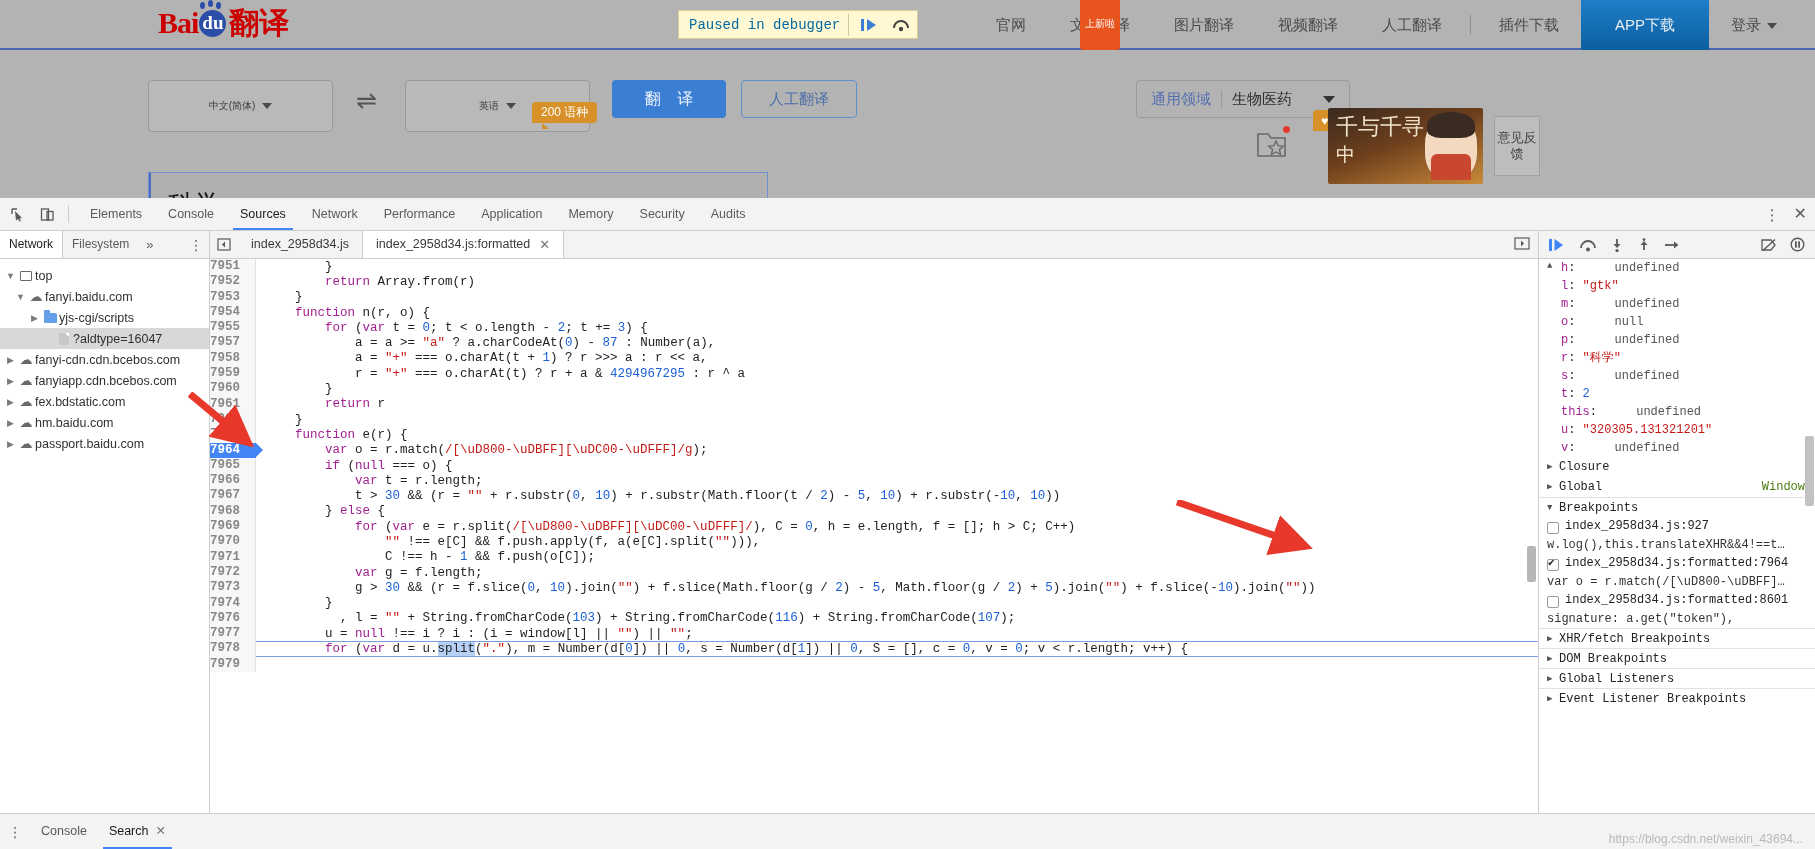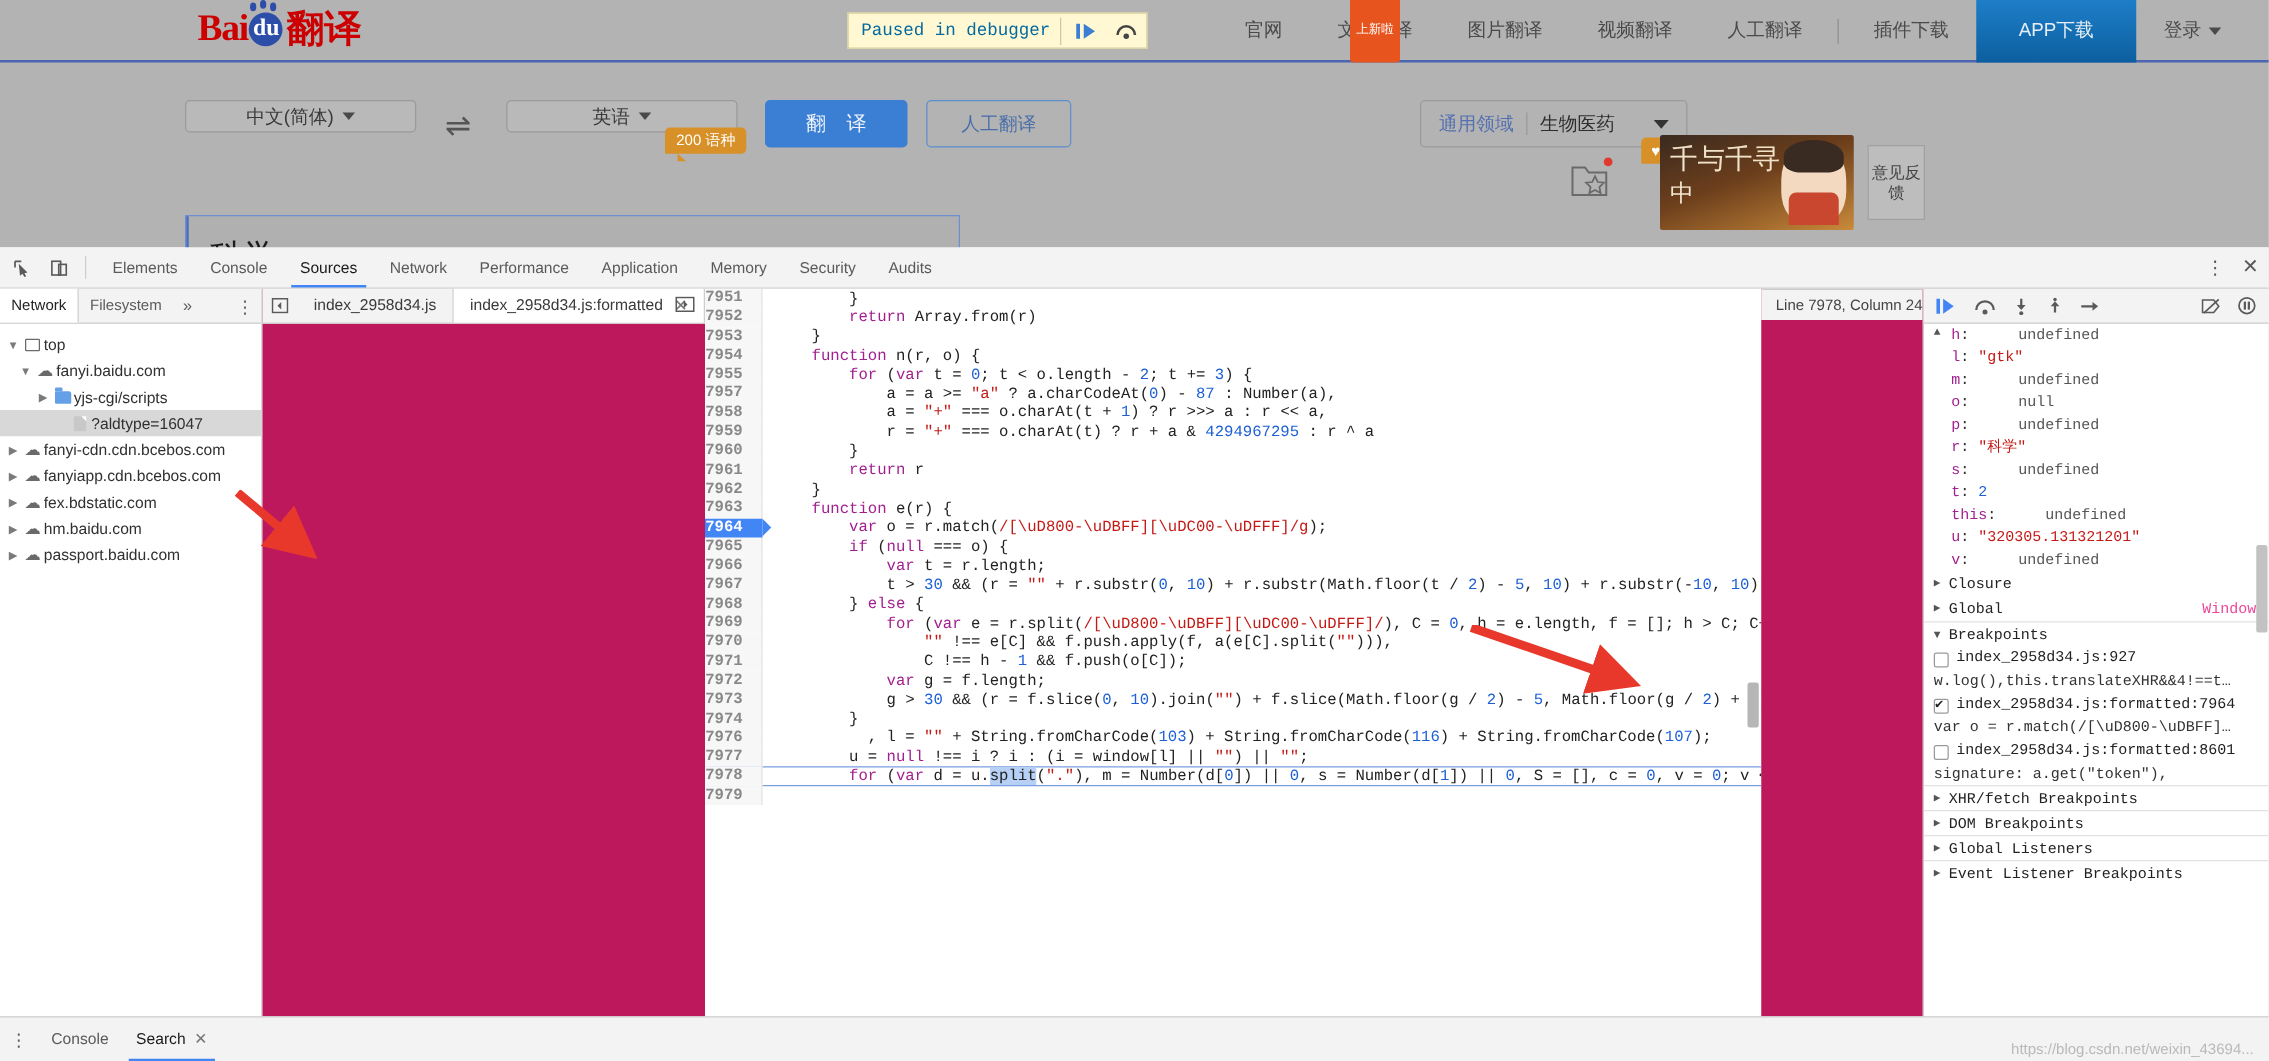--- a/index.html
+++ b/index.html
@@ -37,23 +37,23 @@
     position:absolute; left:678px; top:10px; z-index:40;
     background:#fff8d3; border:1px solid #d6cf9a;
     height:29px; display:flex; align-items:center; padding:0 4px 0 10px; gap:8px;
   }
   .paused .txt { font-family:"Liberation Mono", monospace; font-size:14px; color:#0369a1; }
   .paused .vdiv { width:1px; height:22px; background:#cfc9a0; }
   .paused .ic { width:24px; height:22px; display:flex; align-items:center; justify-content:center; }
 
   .bd-body { position:relative; height:146px; }
   .lang-sel {
-    position:absolute; top:30px; width:185px; height:26px;
+    position:absolute; top:30px; width:185px; height:52px;
     border:1px solid #9a9a9a; border-radius:4px; background:#b9b9b9;
-    display:flex; align-items:center; justify-content:center; gap:7px; color:#3a3a3a; font-size:15px;
+    display:flex; align-items:center; justify-content:center; gap:7px; color:#3a3a3a; font-size:10px;
   }
   .lang-sel .caret { border-left:5px solid transparent; border-right:5px solid transparent; border-top:6px solid #4a4a4a;}
   #lang-from { left:148px; }
   #lang-to { left:405px; }
   .swap { position:absolute; left:356px; top:36px; font-size:25px; color:#555; }
   .badge200 { position:absolute; left:532px; top:52px; background:#d79128; color:#fff; font-size:12px; padding:2px 9px; border-radius:4px 4px 4px 0; }
   .badge200::after{content:""; position:absolute; left:10px; bottom:-6px; border-left:7px solid #d79128; border-top:6px solid transparent; border-bottom:0;}
   .btn-translate {
     position:absolute; left:612px; top:30px; width:114px; height:38px; border-radius:4px;
     background:#3b7fd4; color:#eef3fa; display:flex; align-items:center; justify-content:center;
@@ -116,21 +116,21 @@
   .tw { width:13px; display:inline-block; text-align:center; color:#7a7a7a; font-size:9px;}
   .tico { width:18px; display:inline-flex; justify-content:center; align-items:center;}
   .frame-ic { width:12px; height:10px; border:1.5px solid #6a6a6a; border-radius:1px;}
   .cloud-ic { font-size:13px; color:#6a6a6a; line-height:1;}
   .folder-ic { width:13px; height:10px; background:#64a0e8; border-radius:1px 2px 1px 1px; position:relative;}
   .folder-ic::before{content:""; position:absolute; left:0; top:-3px; width:6px; height:3px; background:#64a0e8; border-radius:1px 1px 0 0;}
   .file-ic { width:10px; height:12px; background:#c8c8c8; border-radius:1px; position:relative;}
   .file-ic::after{content:""; position:absolute; right:0; top:0; border-left:4px solid transparent; border-top:4px solid #fff;}
 
   
-  .ed-pane { flex:1; display:flex; flex-direction:row; border-right:1px solid #cdcdcd; background:#be185d; min-width:0;}
+  .ed-pane { flex:1; display:flex; flex-direction:column; border-right:1px solid #cdcdcd; background:#ef4444; min-width:0;}
   .ed-tabs { height:28px; display:flex; align-items:center; background:#f3f3f3; border-bottom:1px solid #cdcdcd; position:relative;}
   .ed-nav-btn { width:28px; display:flex; align-items:center; justify-content:center; color:#5a5a5a;}
   .ed-tab { padding:0 13px; height:27px; line-height:27px; font-size:12.5px; color:#3a3a3a; border-right:1px solid #cdcdcd; white-space:nowrap;}
   .ed-tab.active { background:#fff; display:flex; align-items:center; gap:9px; }
   .ed-tab .x { color:#777; font-size:13px;}
   .ed-tabs .show-nav { position:absolute; right:8px; color:#5a5a5a;}
 
   .ed-code { flex:1; position:relative; overflow:hidden; background:#fff; font-family:"Liberation Mono", monospace; font-size:12.5px;}
   .ln-row { display:flex; height:15.3px; align-items:center; white-space:pre;}
   .ln-no { width:46px; text-align:right; padding-right:24px; color:#888; background:#f7f7f7; border-right:1px solid #e3e3e3; flex:none; height:15.3px; line-height:15.3px;font-weight:bold;}
@@ -159,21 +159,21 @@
   .dbg-toolbar .di.blue { color:#4285f4; }
   .dbg-toolbar .spacer { flex:1; }
   .dbg-body { flex:1; overflow:hidden; position:relative; font-size:12px;}
   .scope-row { height:18px; line-height:18px; padding-left:22px; white-space:nowrap; color:#303030;}
   .vname { color:#a11f8f; }
   .vstr { color:#c41a16; }
   .vnum { color:#1c5fd6; }
   .vund { color:#555;margin-left:32px; }
   .sec-row { height:20px; line-height:20px; padding-left:8px; color:#222; font-size:12px; display:flex; align-items:center;}
   .sec-row .tri { display:inline-block; width:12px; color:#555; font-size:9px;}
-  .sec-row .right { margin-left:auto; color:#ec4899; padding-right:10px;}
+  .sec-row .right { margin-left:auto; color:#4d7c0f; padding-right:10px;}
   .sec-hdr { border-top:1px solid #e2e2e2; }
   .bp-item { padding:2px 6px 2px 8px; }
   .bp-line1 { display:flex; align-items:flex-start; gap:6px; height:19px;}
   .bp-cb { width:12px; height:12px; border:1px solid #9a9a9a; border-radius:2px; background:#fff; flex:none; margin-top:3px; position:relative;}
   .bp-cb.checked::after{content:"✔"; position:absolute; left:0px; top:-4px; font-size:11px; color:#222;}
   .bp-loc { font-size:12px; color:#222; white-space:nowrap; overflow:hidden; text-overflow:ellipsis;}
   .bp-snippet { font-size:12px; color:#333; white-space:nowrap; overflow:hidden; text-overflow:ellipsis; padding-left:0px;}
   .dbg-vscroll { position:absolute; right:1px; top:0; width:9px; height:100%; }
   .dbg-vthumb { position:absolute; top:30%; height:70px; width:9px; background:#c2c2c2; border-radius:2px;}
 

